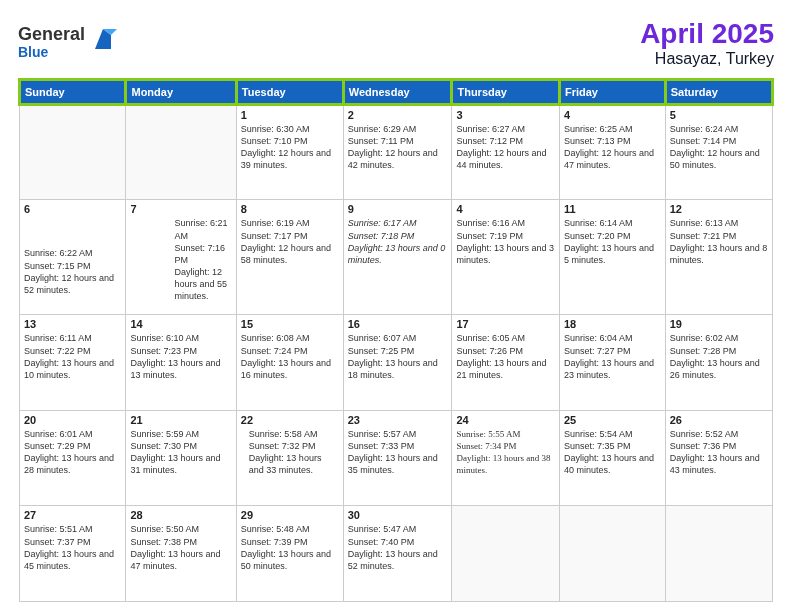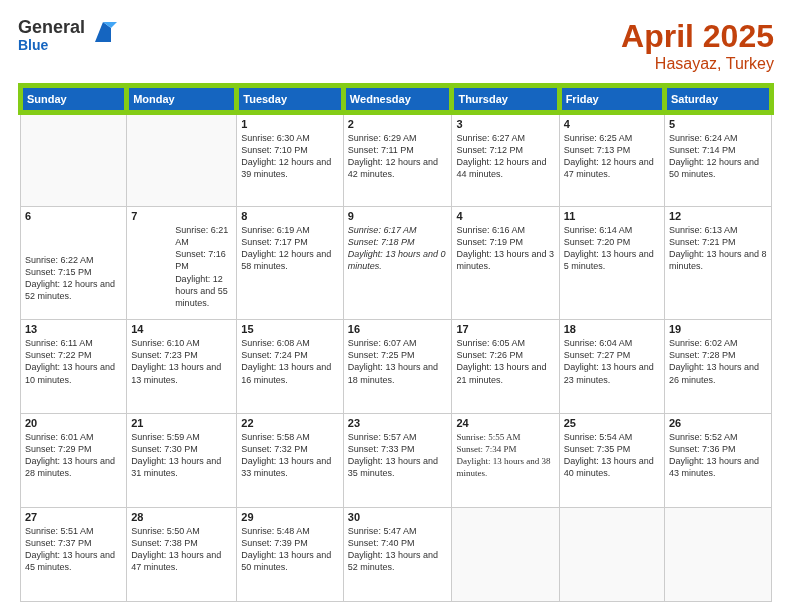--- a/index.html
+++ b/index.html
@@ -13,21 +13,21 @@
     .page {
       width: 792px;
       height: 612px;
       padding: 18px 18px 10px 18px;
       display: flex;
       flex-direction: column;
     }
     .header {
       display: flex;
       justify-content: space-between;
-      align-items: flex-start;
+      align-items: center;
       margin-bottom: 10px;
       gap: 30px;
     }
     .logo {
       display: flex;
       align-items: center;
     }
     .logo-text {
       display: flex;
       flex-direction: column;
@@ -47,41 +47,41 @@
       width: 28px;
       height: 28px;
       margin-left: 4px;
       position: relative;
       top: -2px;
     }
     .title-block {
       text-align: right;
     }
     .title-month {
-      font-size: 32px;
-      font-weight: bold;
-      color: #c2410c;
+      font-size: 28px;
+      font-weight: bold;
+      color: #6d28d9;
     }
     .title-location {
       font-size: 16px;
-      color: #c2410c;
+      color: #0f172a;
     }
     table {
       width: 100%;
       border-collapse: collapse;
       flex: 1;
     }
     th {
       background-color: #1565c0;
       color: #fff;
       font-size: 11px;
       font-weight: bold;
       padding: 5px 4px;
       text-align: left;
-      border: 5px solid #84cc16;
+      border: 3px solid #84cc16;
     }
     td {
       border: 1px solid #ccc;
       vertical-align: top;
       padding: 3px 4px;
       width: 113px;
       font-size: 9.5px;
       color: #222;
       background: #fff;
       height: 88px;
@@ -269,21 +269,21 @@
 Daylight: 13 hours and 28 minutes.</div>
           </td>
           <td>
             <span class="day-num">21</span>
             <div class="day-info" style="white-space: pre-line;">Sunrise: 5:59 AM
 Sunset: 7:30 PM
 Daylight: 13 hours and 31 minutes.</div>
           </td>
           <td>
             <span class="day-num">22</span>
-            <div class="day-info" style="white-space: pre-line;">Sunrise: 5:58 AM
+            <div class="day-info" style="white-space: pre-line; margin-left: 8px;">Sunrise: 5:58 AM
 Sunset: 7:32 PM
 Daylight: 13 hours and 33 minutes.</div>
           </td>
           <td>
             <span class="day-num">23</span>
             <div class="day-info" style="white-space: pre-line;">Sunrise: 5:57 AM
 Sunset: 7:33 PM
 Daylight: 13 hours and 35 minutes.</div>
           </td>
           <td>

